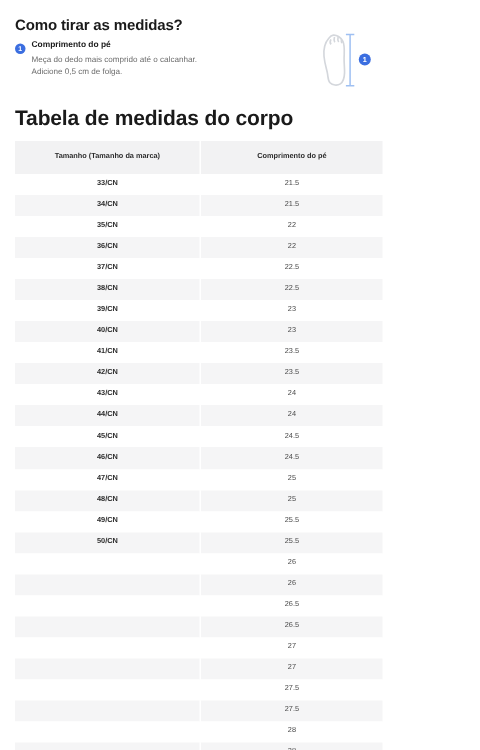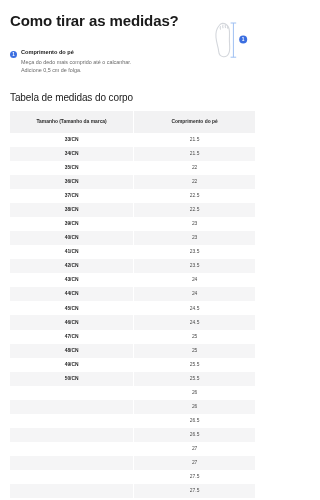--- a/index.html
+++ b/index.html
@@ -20,25 +20,25 @@
     position: relative;
     overflow: hidden;
   }
 
   
   .section-how {
     padding: 10px 10px 0 10px;
     position: relative;
   }
   .heading {
-    font-size: 15px;
+    font-size: 10px;
     font-weight: bold;
     color: #1a1a1a;
     letter-spacing: -0.1px;
-    margin: 2px 0 19px 0;
+    margin: 2px 0 3px 0;
     line-height: 1.2;
   }
   .measure-row {
     display: flex;
     align-items: flex-start;
     gap: 4px;
     max-width: 132px;
   }
   .badge {
     flex: 0 0 auto;
@@ -73,22 +73,22 @@
     position: absolute;
     top: 12px;
     right: 8px;
     width: 52px;
     height: 52px;
   }
   .diagram svg { display: block; }
 
   
   .table-heading {
-    font-size: 10px;
-    font-weight: normal;
+    font-size: 14px;
+    font-weight: bold;
     color: #1a1a1a;
     letter-spacing: -0.1px;
     margin: 0;
     padding: 17px 10px 8px 10px;
   }
   .table-wrap {
     padding: 0 10px;
   }
   table.size-table {
     width: 100%;

